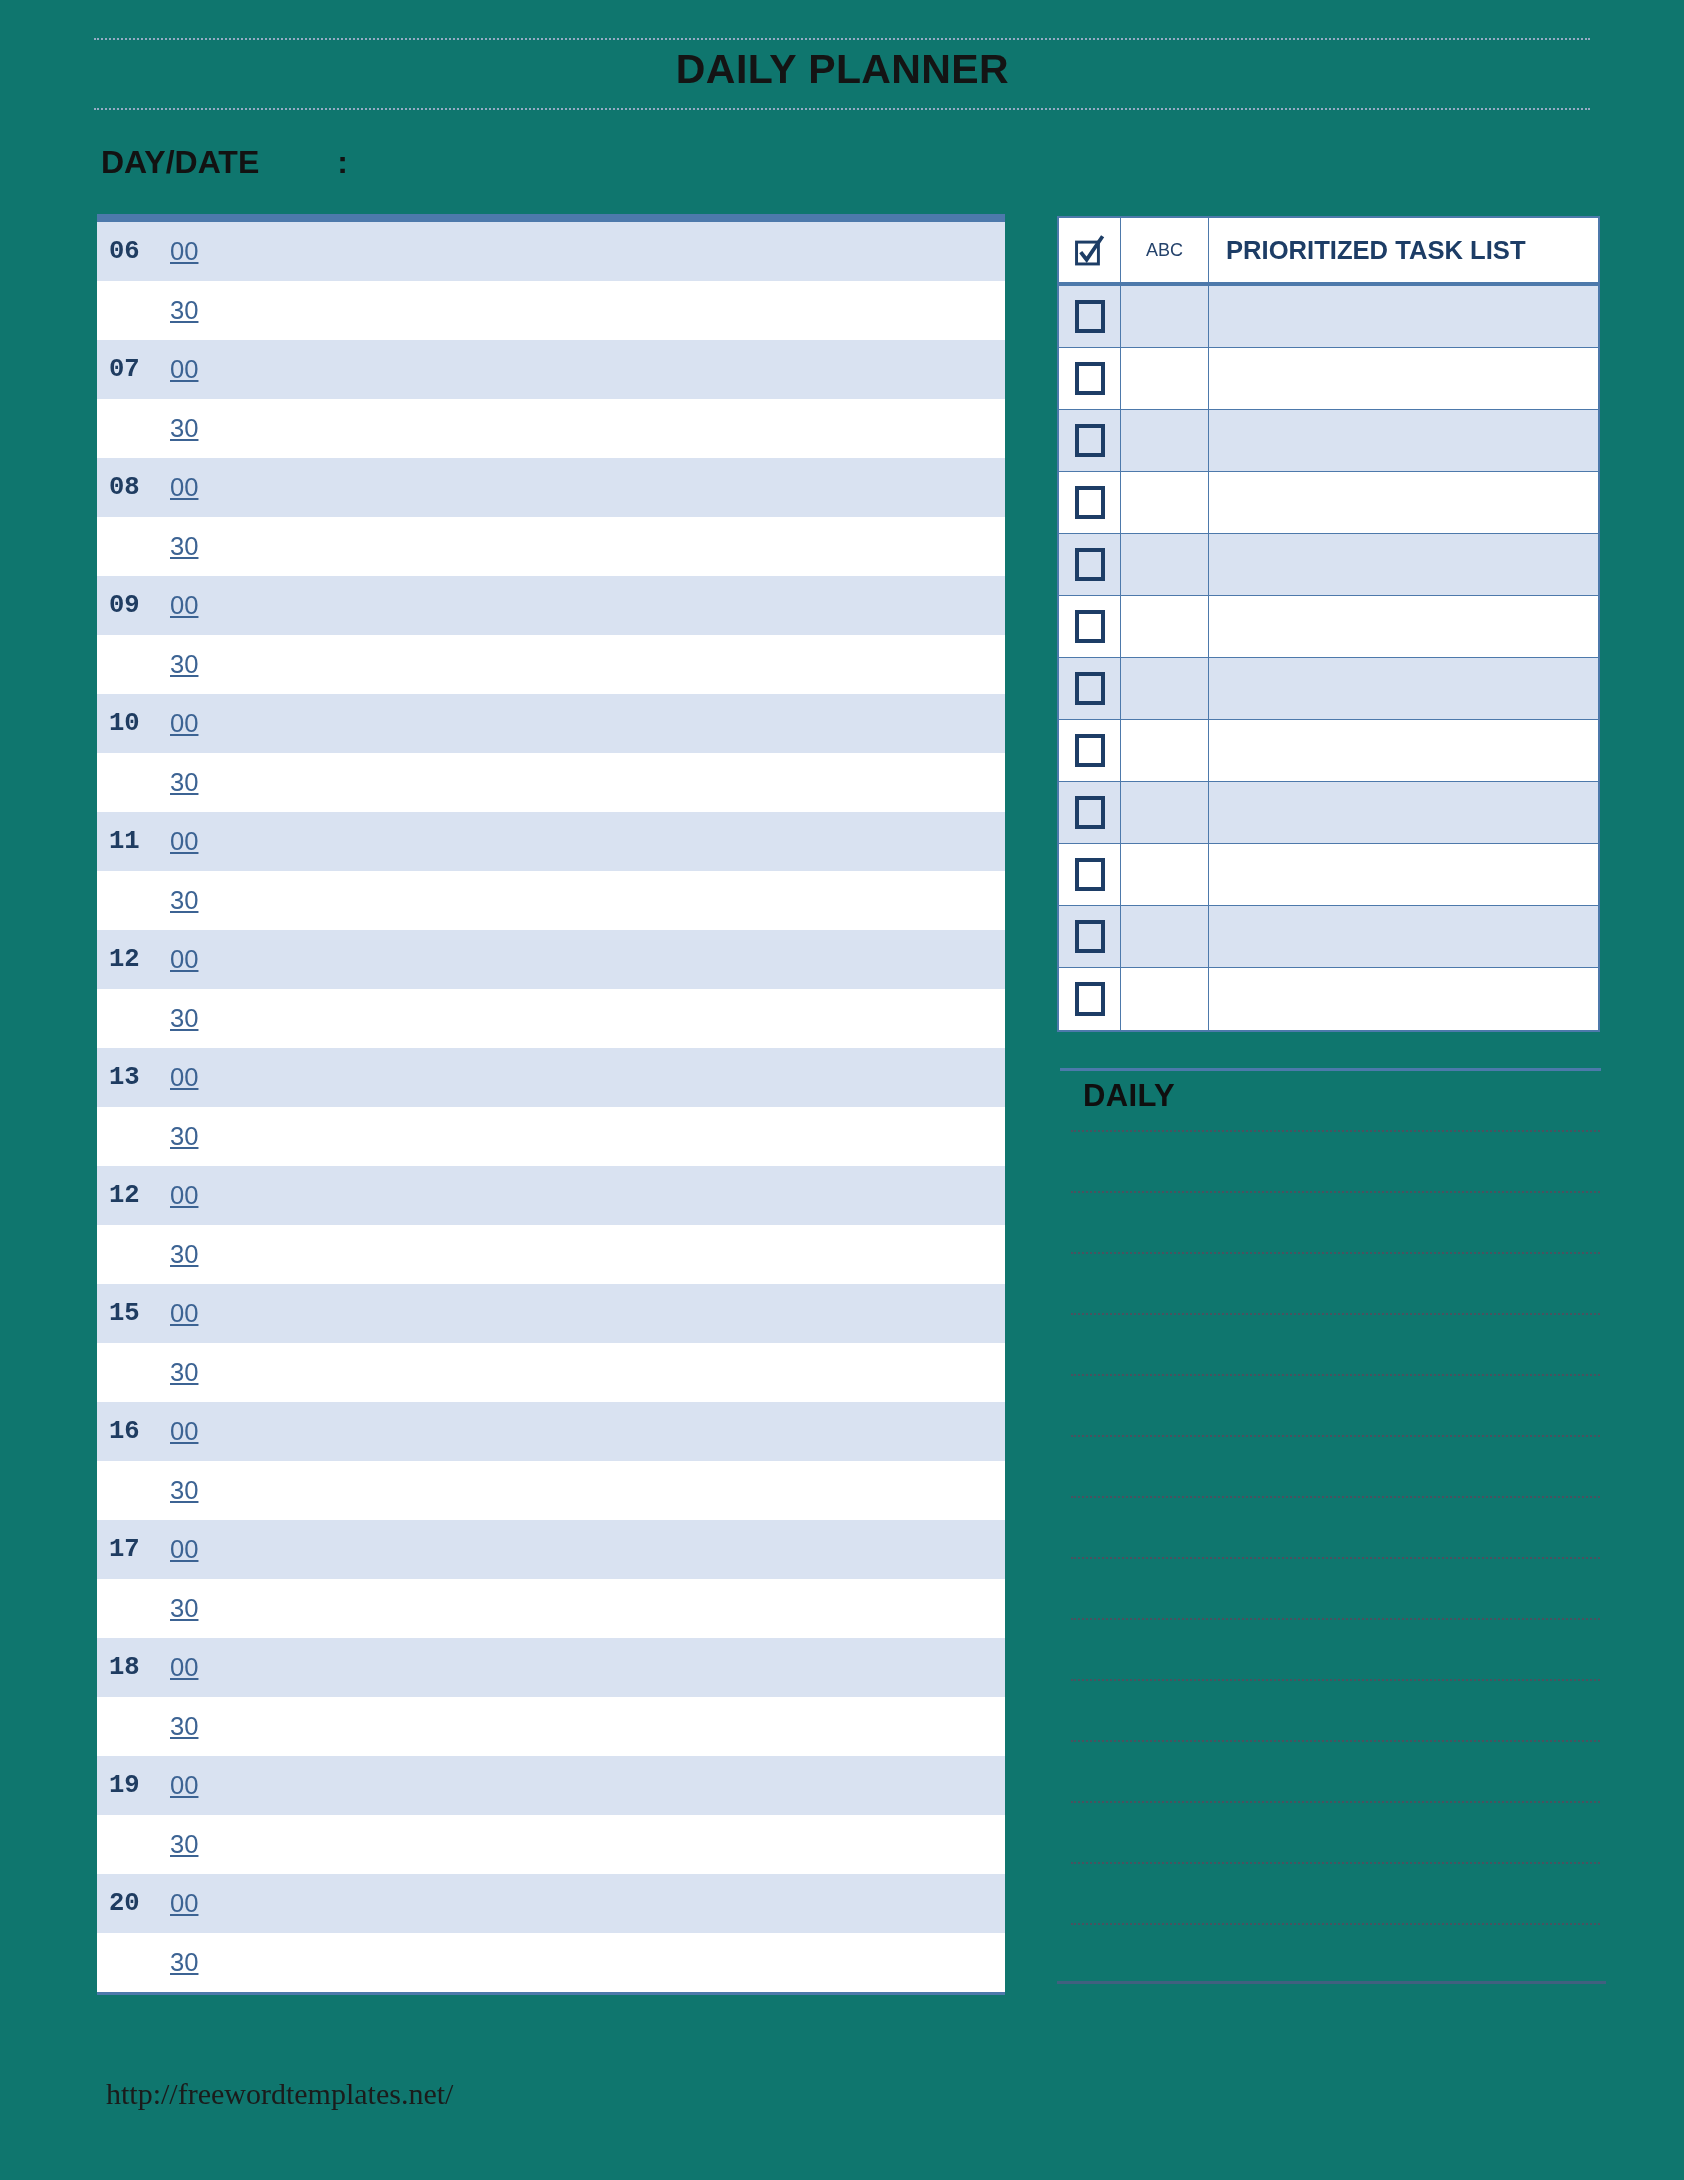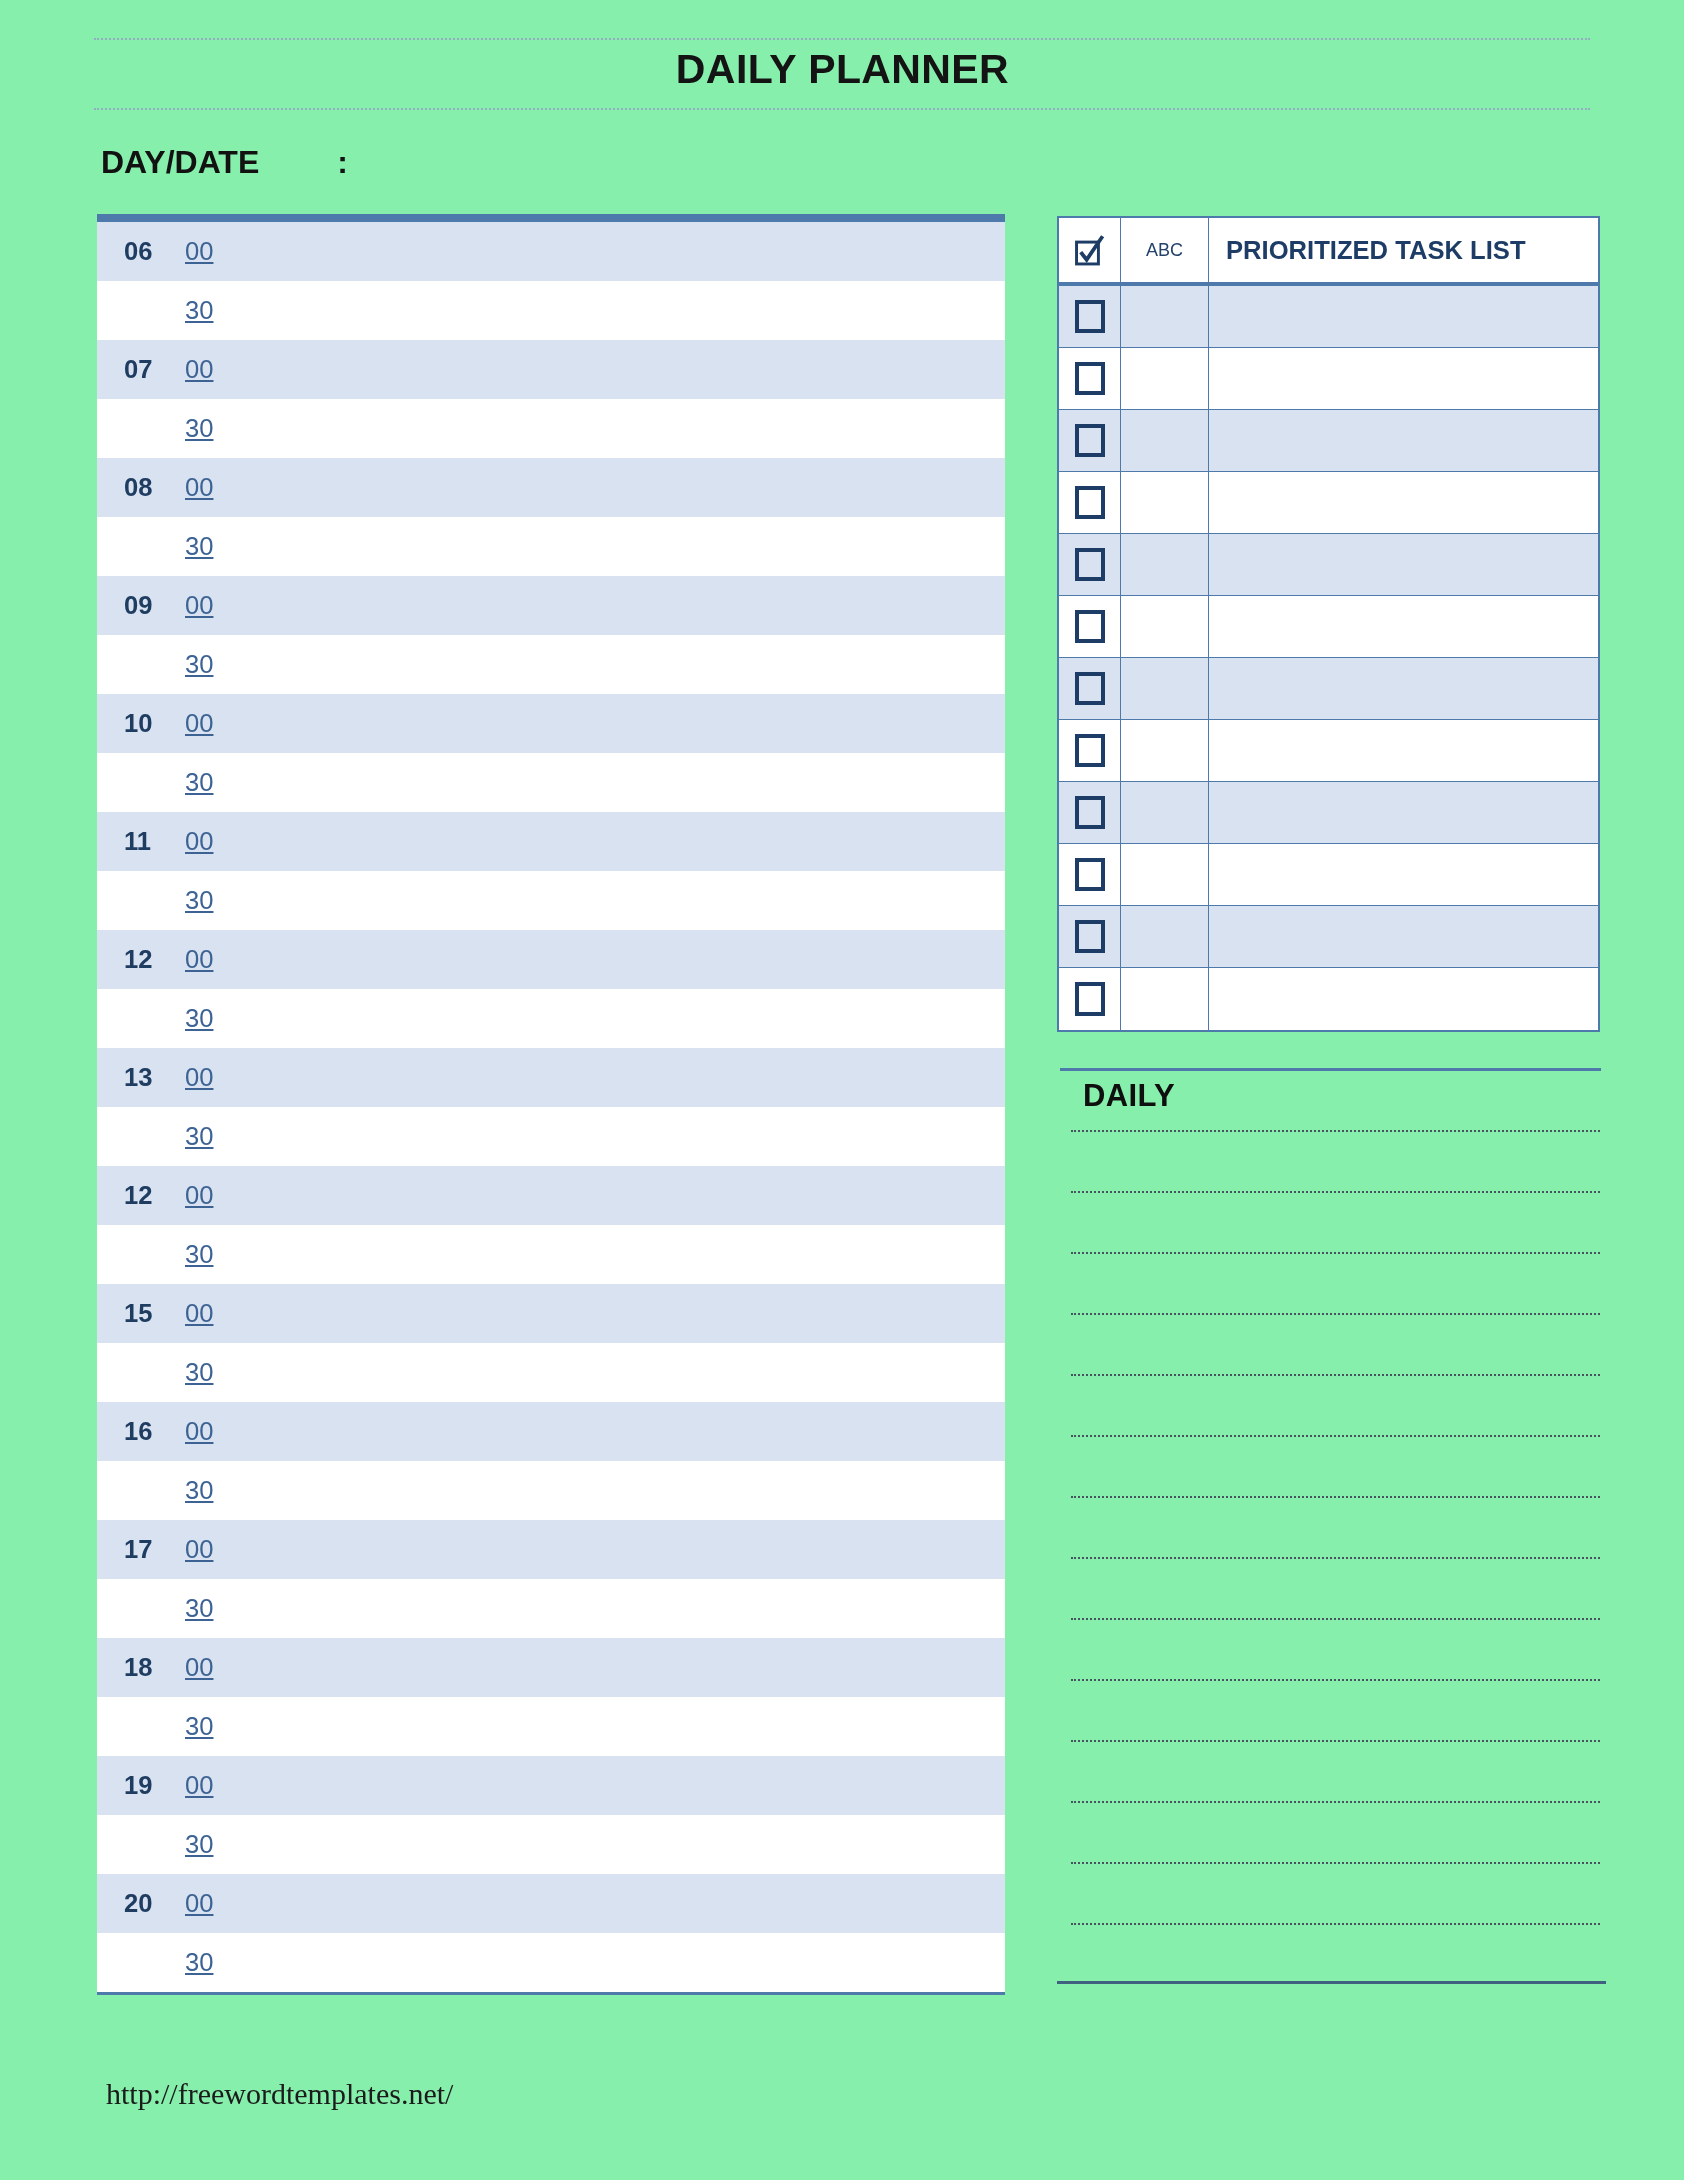--- a/index.html
+++ b/index.html
@@ -1,19 +1,19 @@
 <!DOCTYPE html>
 <html style="font-size:13.6px"><head>
 <meta charset="utf-8">
 <style>
   html,body{margin:0;padding:0;background:#ffffff;}
   .page{
     position:relative;
     width:1685px;height:2181px;
-    background:#86efac;
+    background:#0f766e;
     font-family:"Liberation Sans","DejaVu Sans",sans-serif;
     overflow:hidden;
   }
   
   .rule-dotted{
     position:absolute;left:94px;width:1496px;height:0;
     border-top:2.6px dotted #96abc4;
   }
   .rule-top-1{top:38px;}
   .rule-top-2{top:108px;}
@@ -42,22 +42,22 @@
     font-size:27px;font-weight:bold;color:#1d3d66;letter-spacing:0.4px;
     background:#ffffff;
   }
   .appt-divider{width:100%;height:3.4px;background:#4d79ab;}
   .appt-rows{width:100%;}
   .appt-row{
     height:59px;display:flex;align-items:center;background:#ffffff;
   }
   .appt-rows div.appt-row:nth-of-type(odd){background:#d9e2f1;}
   .appt-row .hour{
-    width:61px;padding-left:27px;
-    font-size:25.6px;font-weight:bold;color:#1f3c61;
+    width:61px;padding-left:12px;
+    font-size:25.6px;font-weight:bold;color:#1f3c61;font-family:Liberation Mono, monospace;
   }
   .appt-row .minute{
     width:60px;
     font-size:25.6px;color:#3c6393;text-decoration:underline;
   }
   .appt-row .entry{flex:1;height:100%;}
 
   
   .tasks{
     position:absolute;left:1057px;top:216px;width:543px;

